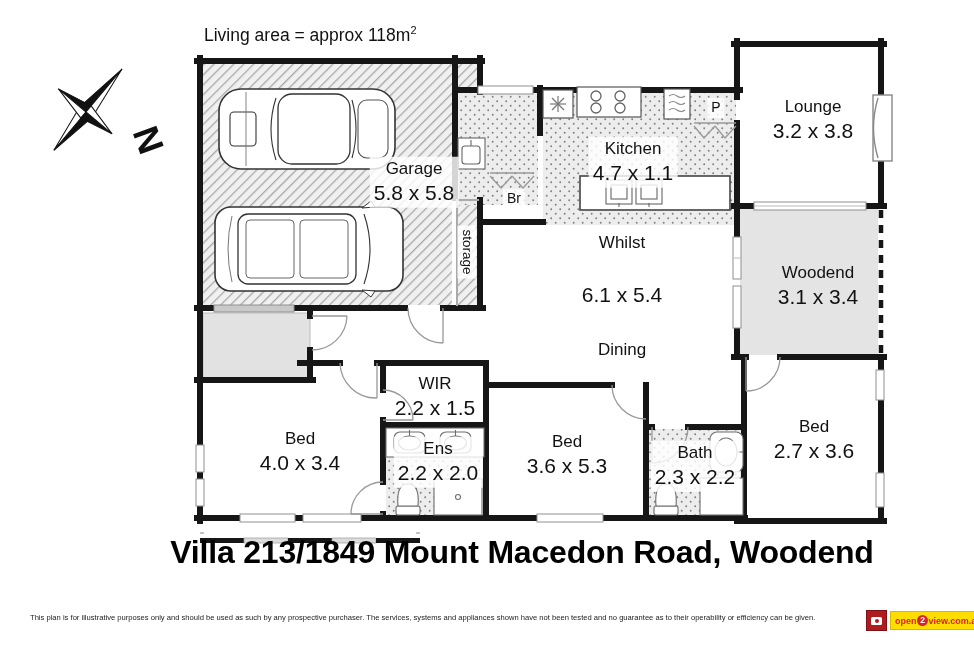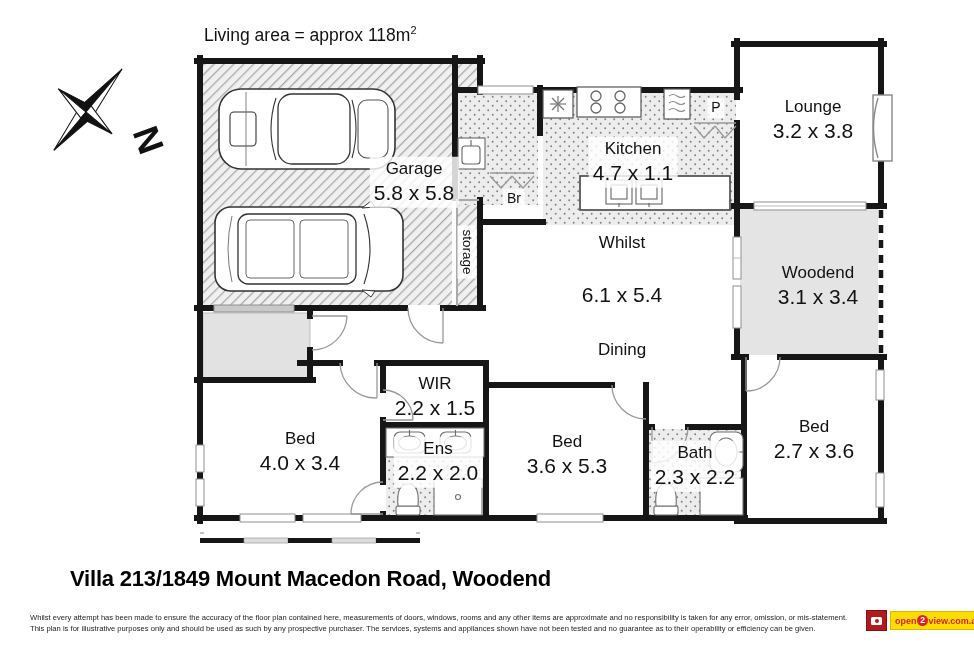--- a/index.html
+++ b/index.html
@@ -8,22 +8,22 @@
   svg{position:absolute;left:0;top:0;}
   .area-note{position:absolute;left:204px;top:24px;font-size:17.5px;color:#111;}
   .area-note .sup{font-size:11px;vertical-align:super;}
   .room-label{position:absolute;transform:translate(-50%,-50%);text-align:center;
               font-size:17px;line-height:1.25;color:#111;white-space:nowrap;}
   .room-label .rname{display:block;}
   .room-label .dims{display:block;font-size:21px;margin-top:1px;}
   .on-dots{background:rgba(255,255,255,0.82);padding:1px 4px;}
   .small-label{font-size:14px;}
   .rot{transform:translate(-50%,-50%) rotate(90deg);font-size:13.5px;}
-  .plan-title{position:absolute;left:70px;right:0;top:566px;
-              font-size:22px;font-weight:bold;letter-spacing:-0.2px;color:#000;}
+  .plan-title{position:absolute;left:70px;right:0;top:534px;text-align:center;
+              font-size:32px;font-weight:bold;letter-spacing:-0.2px;color:#000;}
   .disclaimer{position:absolute;left:30px;top:612px;width:830px;font-size:7.6px;
               line-height:11px;color:#222;white-space:nowrap;}
   .logo{position:absolute;left:866px;top:610px;display:flex;align-items:center;gap:3px;}
   .logo-icon{width:19px;height:19px;background:#b01b20;border:1px solid #7a1216;
              display:flex;align-items:center;justify-content:center;}
   .cam{width:11px;height:8px;background:#fff;border-radius:1.5px;position:relative;}
   .cam::after{content:"";position:absolute;left:3.5px;top:2px;width:4px;height:4px;
               border-radius:50%;background:#b01b20;}
   .logo-text{background:#ffdd00;border:1px solid #d8b800;height:17px;display:flex;
              align-items:center;padding:0 4px;font-size:9px;font-weight:bold;color:#d6252b;}
@@ -300,21 +300,20 @@
     <span class="rname">Bath</span>
     <span class="dims">2.3 x 2.2</span>
   </div>
   <div class="room-label" style="left:814px;top:440px">
     <span class="rname">Bed</span>
     <span class="dims">2.7 x 3.6</span>
   </div>
 
   <div class="plan-title">Villa 213/1849 Mount Macedon Road, Woodend</div>
   <div class="disclaimer">
-    <div>Whilst every attempt has been made to ensure the accuracy of the floor plan contained here, measurements of doors, windows, rooms and any other items are approximate and no responsibility is taken for any error, omission, or mis-statement.</div>
     <div>This plan is for illustrative purposes only and should be used as such by any prospective purchaser. The services, systems and appliances shown have not been tested and no guarantee as to their operability or efficiency can be given.</div>
   </div>
   <div class="logo">
     <span class="logo-icon">
         <span class="cam"></span>
       </span>
     <span class="logo-text">
         <span>open</span>
         <span class="two">2</span>
         <span>view.com.au</span>

